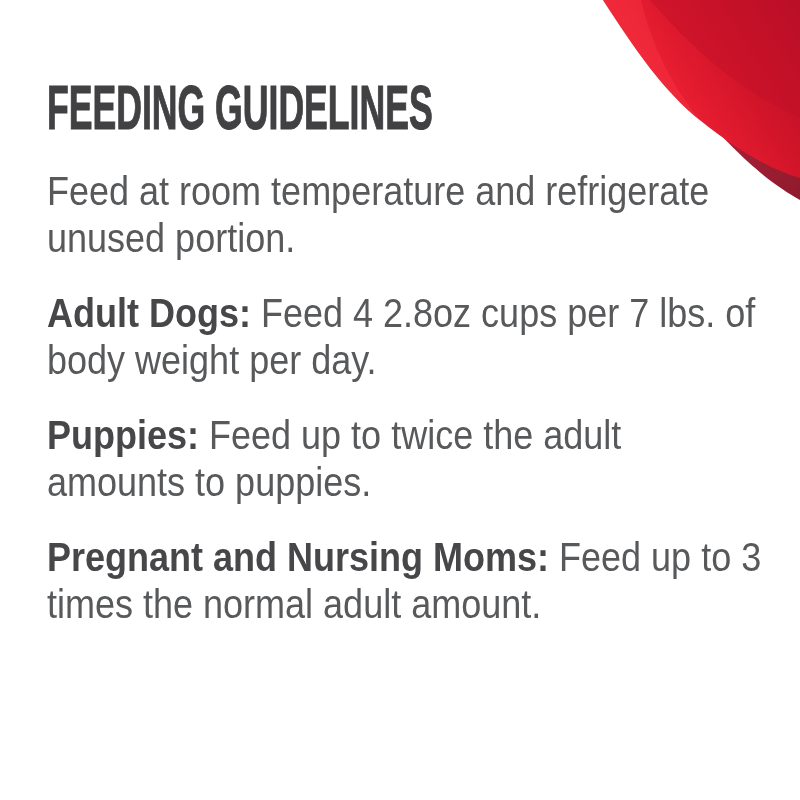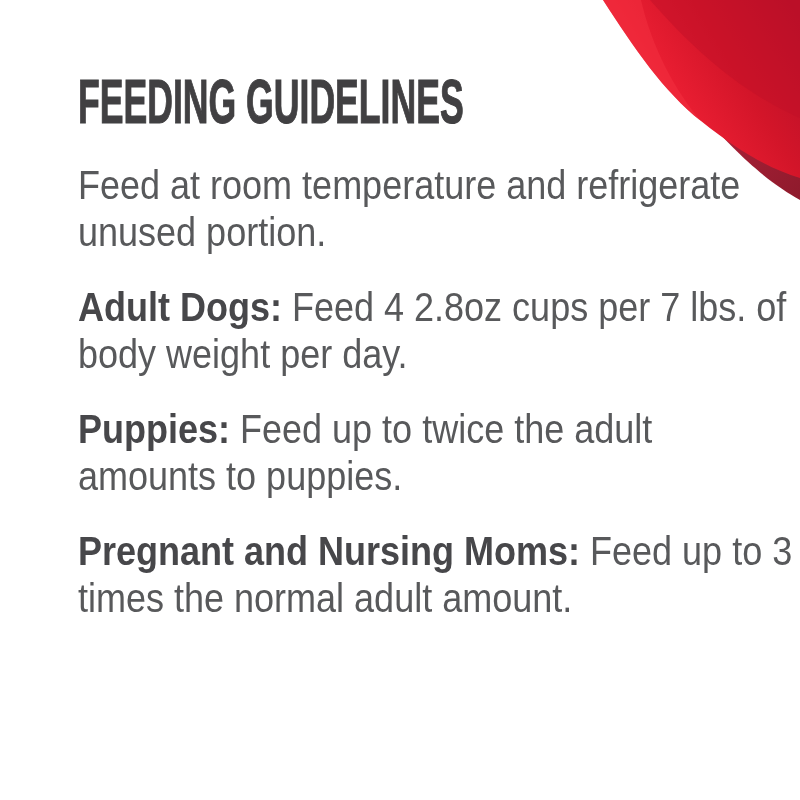--- a/index.html
+++ b/index.html
@@ -9,23 +9,22 @@
     overflow: hidden;
     position: relative;
     font-family: "Liberation Sans", sans-serif;
   }
   .swoosh {
     position: absolute; top: 0; right: 0;
     width: 800px; height: 800px;
     pointer-events: none;
   }
   .content {
-    position: absolute; left: 47px; top: 4px;
+    position: absolute; left: 47px; top: 10px;
     width: 700px;
-    margin-left: 31px;
   }
   h1.title {
     margin: 66px 0 0 0;
     font-size: 63px; line-height: 63px;
     font-weight: bold;
     color: #414042;
     -webkit-text-stroke: 1.1px #414042;
     white-space: nowrap;
     transform: scaleX(0.565);
     transform-origin: left top;

